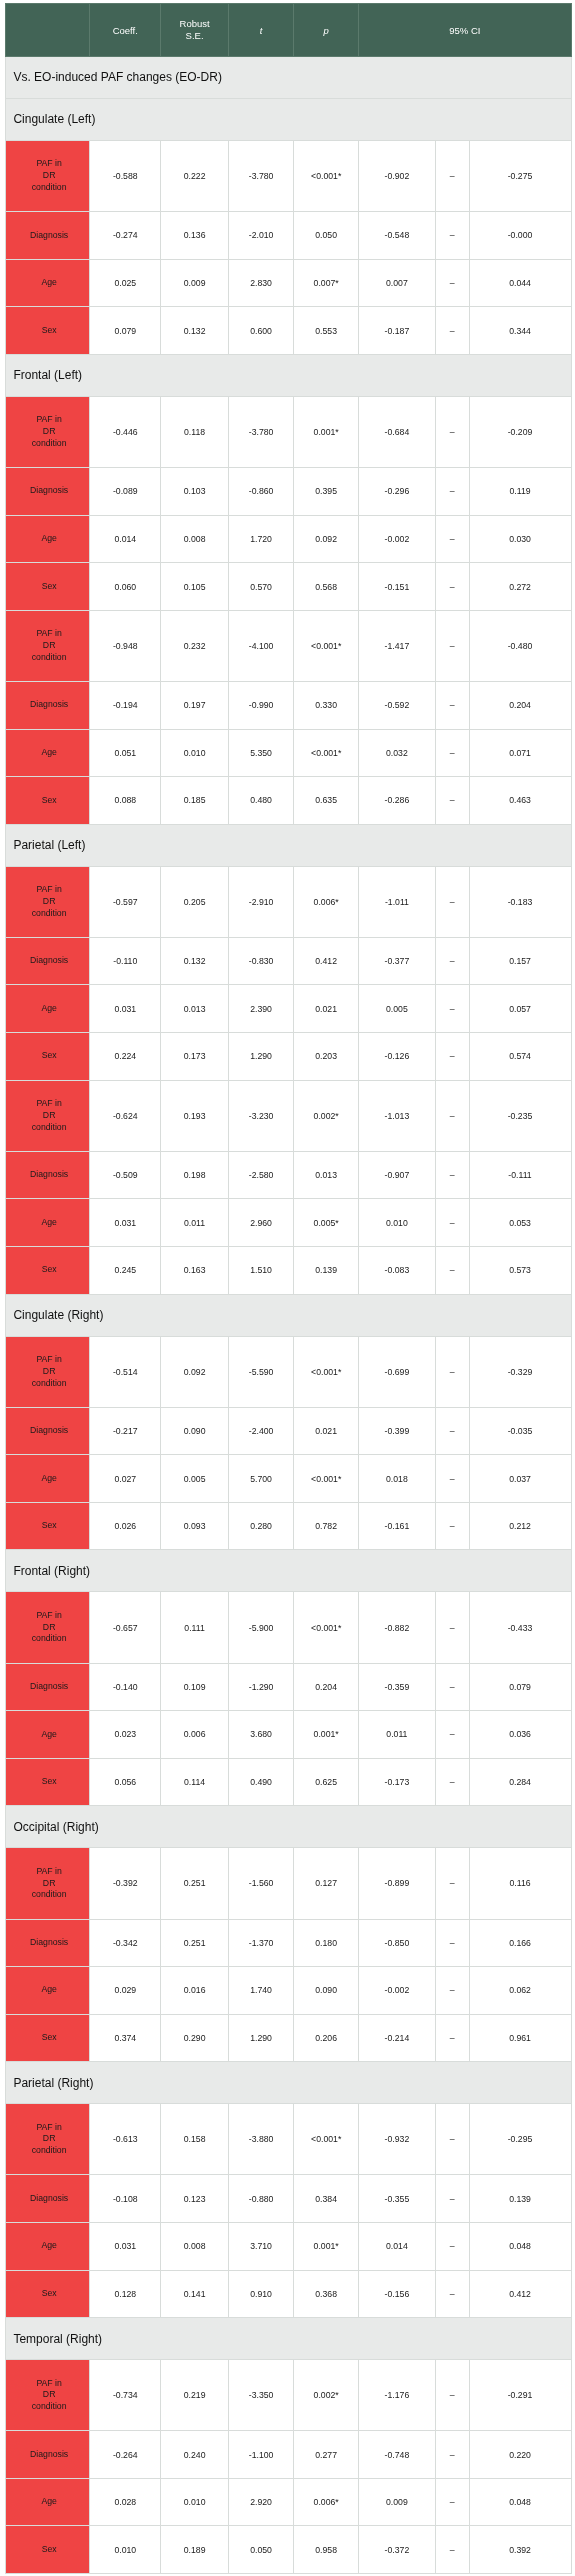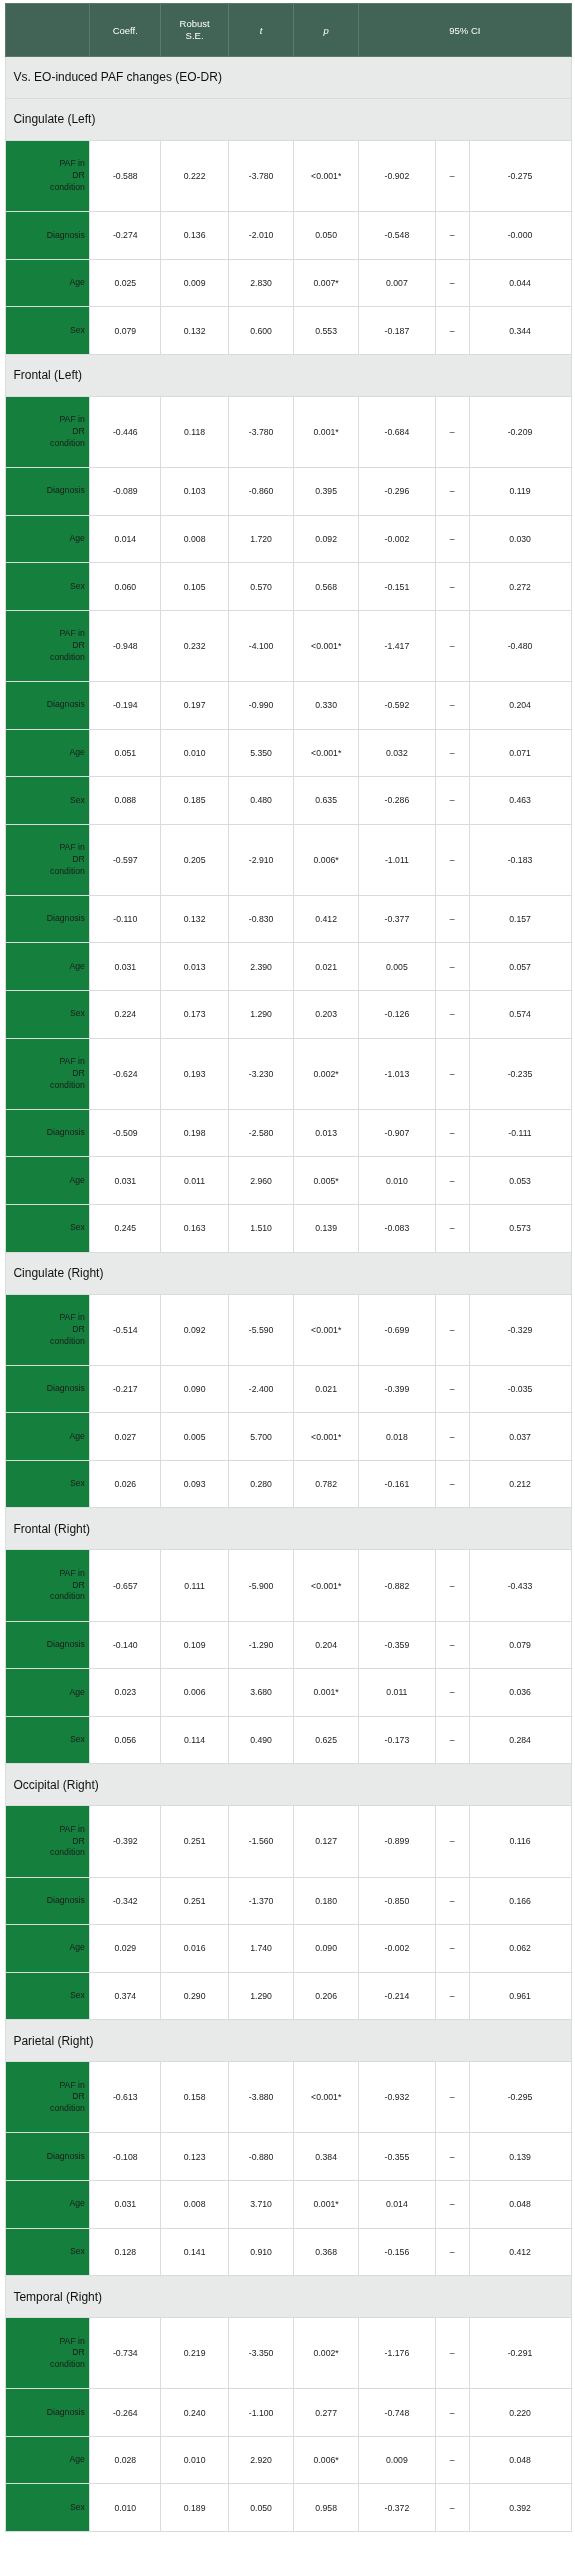--- a/index.html
+++ b/index.html
@@ -44,24 +44,24 @@
   }
   tr.section-row td {
     background: var(--section-bg, #e8eae9);
     color: #111111;
     font-size: 12px;
     font-weight: 400;
     text-align: left;
     padding: 13.5px 7.9px;
   }
   td.lbl {
-    text-align: right;
+    text-align: center;
     padding: 17.4px 4.5px 17.4px 7.9px;
     font-size: 8.7px;
-    background: #15803d;
+    background: #ef4444;
   }
   .wrap-narrow {
     display: inline-block;
     max-width: 39px;
     line-height: 11.8px;
   }
   td.num {
     text-align: center;
     padding: 17.4px 2.2px;
     font-size: 8.7px;
@@ -220,20 +220,23 @@
         <tr class="data-row">
           <td class="lbl"><span class="wrap-narrow">Sex</span></td>
           <td class="num">0.088</td>
           <td class="num">0.185</td>
           <td class="num">0.480</td>
           <td class="num">0.635</td>
           <td class="num">-0.286</td>
           <td class="num dash">–</td>
           <td class="num">0.463</td>
         </tr>
+        <tr class="section-row">
+          <td colspan="8">Parietal (Left)</td>
+        </tr>
         <tr class="data-row">
           <td class="lbl"><span class="wrap-narrow">PAF in DR condition</span></td>
           <td class="num">-0.597</td>
           <td class="num">0.205</td>
           <td class="num">-2.910</td>
           <td class="num">0.006*</td>
           <td class="num">-1.011</td>
           <td class="num dash">–</td>
           <td class="num">-0.183</td>
         </tr>

